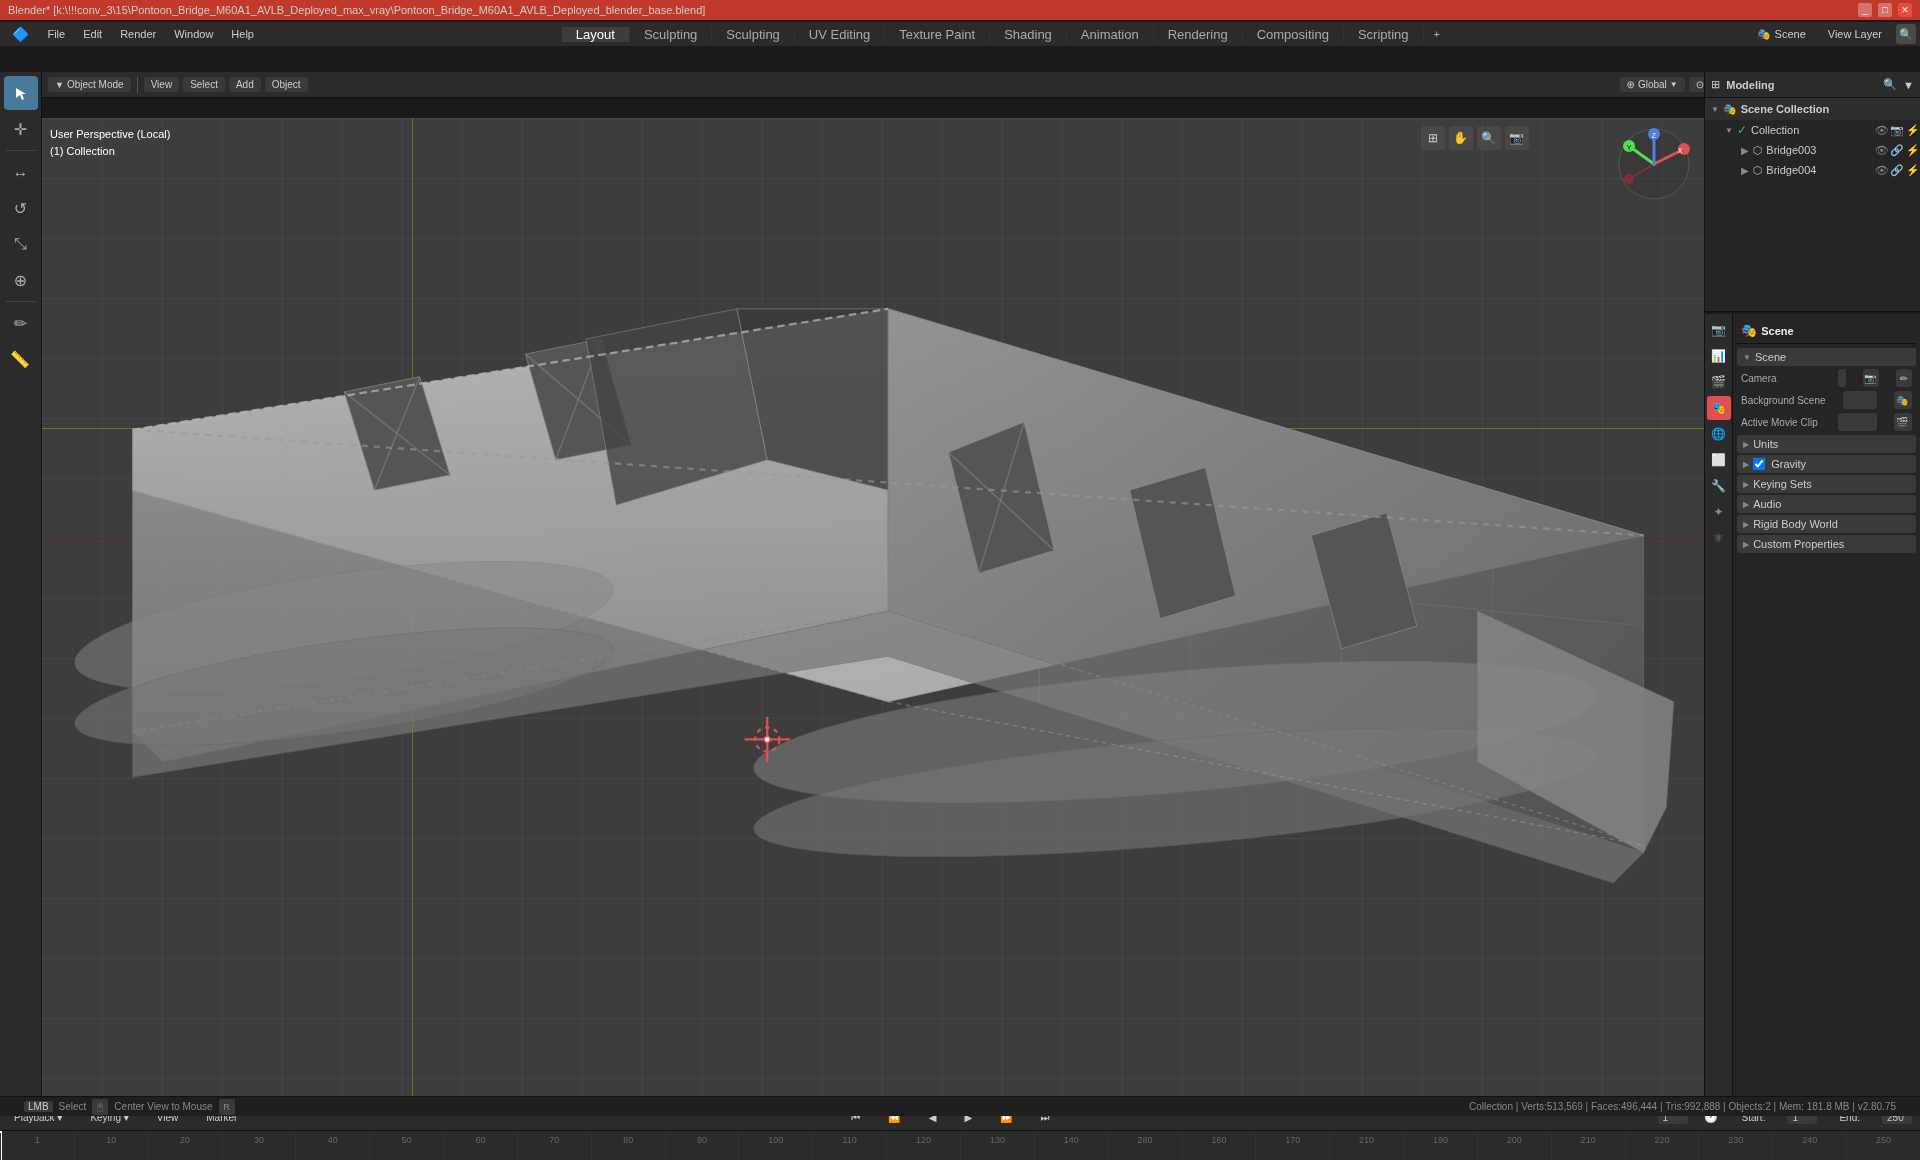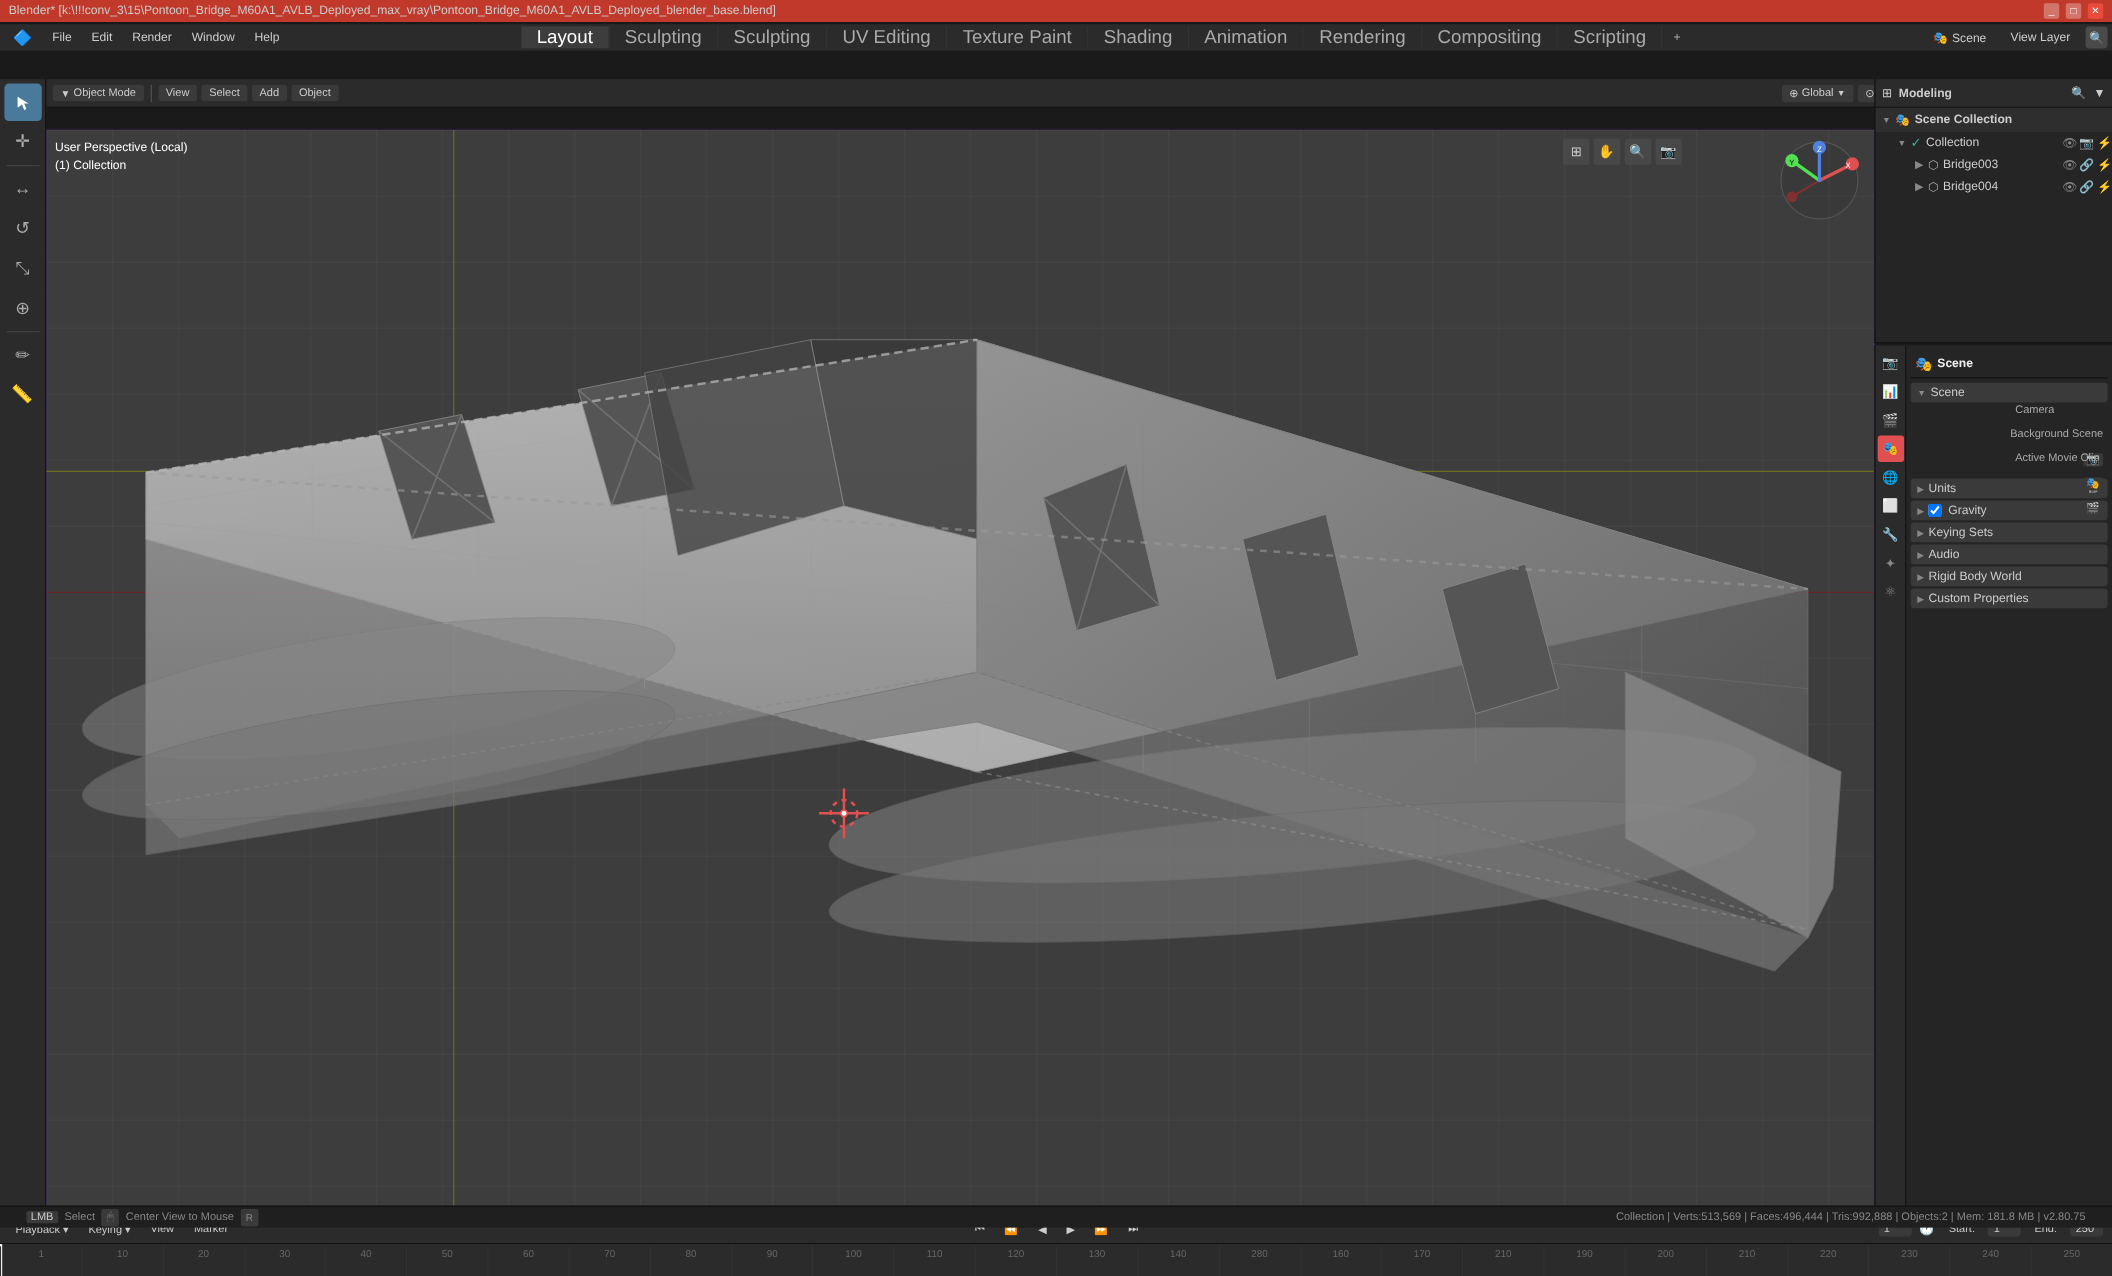--- a/index.html
+++ b/index.html
@@ -65,21 +65,21 @@
       color: #cccccc;
       font-size: 11px;
       cursor: pointer;
       white-space: nowrap;
     }
     .ws-tab {
       padding: 0 14px;
       display: flex;
       align-items: center;
       color: #aaaaaa;
-      font-size: 17px;
+      font-size: 13px;
       cursor: pointer;
       border-right: 1px solid #333;
       white-space: nowrap;
     }
     .ws-tab.active {
       background: #3d3d3d;
       color: white;
     }
     .ws-tab-plus {
       padding: 0 10px;
@@ -321,26 +321,25 @@
       gap: 4px;
       cursor: pointer;
       font-size: 11px;
       color: #ccc;
       margin-bottom: 1px;
     }
     .ps-arrow { font-size: 8px; color: #888; }
 
     .props-row {
       display: flex;
-      align-items: flex-end;
+      align-items: center;
       height: 22px;
       padding: 0 4px;
       gap: 17px;
       font-size: 10px;
-      flex-direction: column;
     }
     .props-label {
       color: #aaa;
       min-width: 80px;
     }
     .props-field {
       flex: 1;
       background: #3a3a3a;
       border-radius: 3px;
       height: 18px;
@@ -372,21 +371,21 @@
       background: #252525;
       border-top: 1px solid #111;
       z-index: 80;
     }
     #timeline-controls {
       height: 26px;
       background: #2b2b2b;
       display: flex;
       align-items: center;
       padding: 0 8px;
-      gap: 6px;
+      gap: 16px;
       border-bottom: 1px solid #111;
     }
     .tl-btn {
       padding: 2px 6px;
       font-size: 10px;
       color: #ccc;
       cursor: pointer;
       border-radius: 2px;
     }
     .tl-field {

